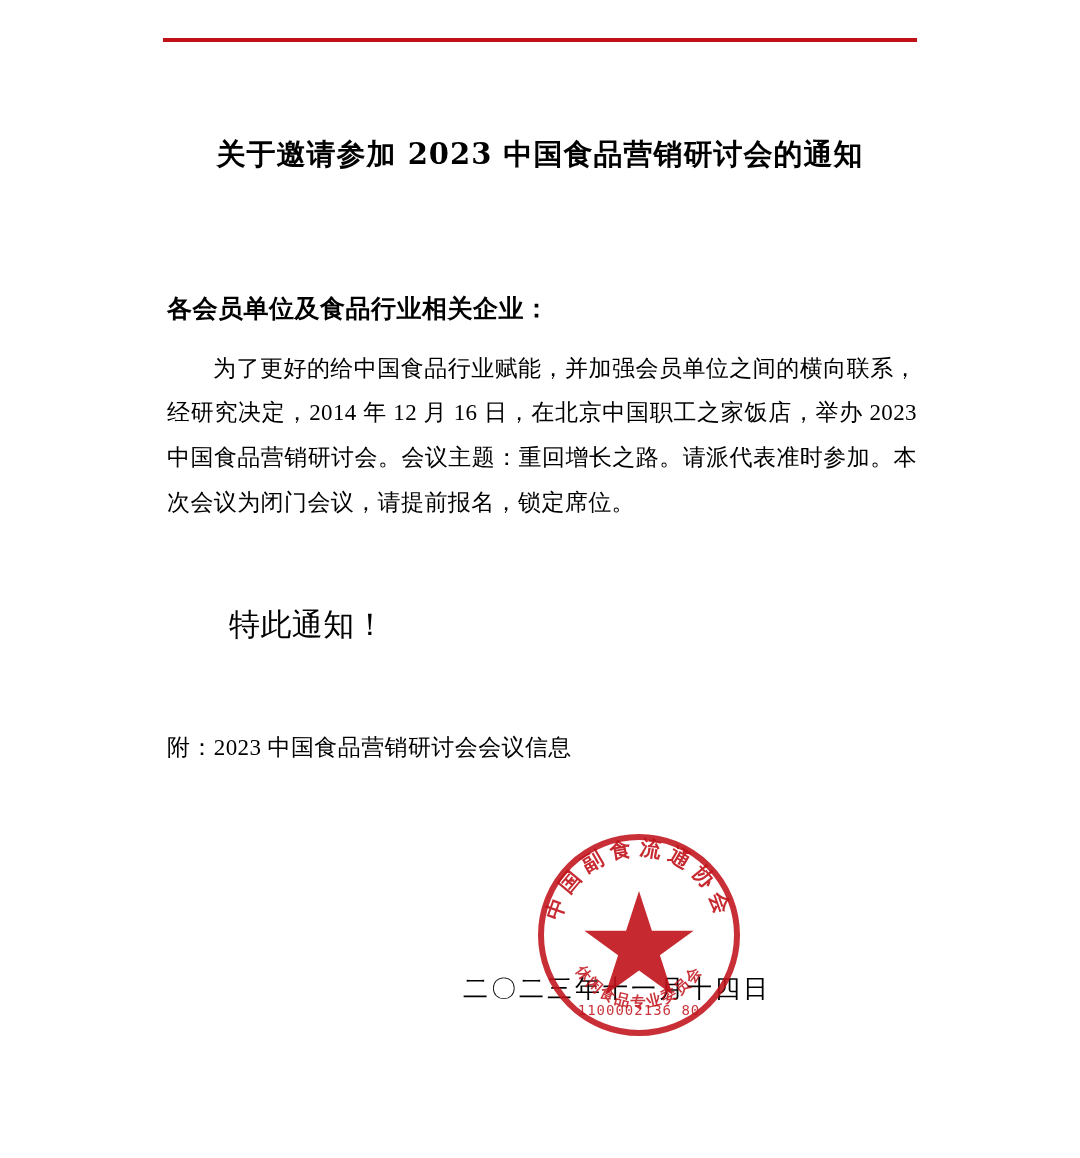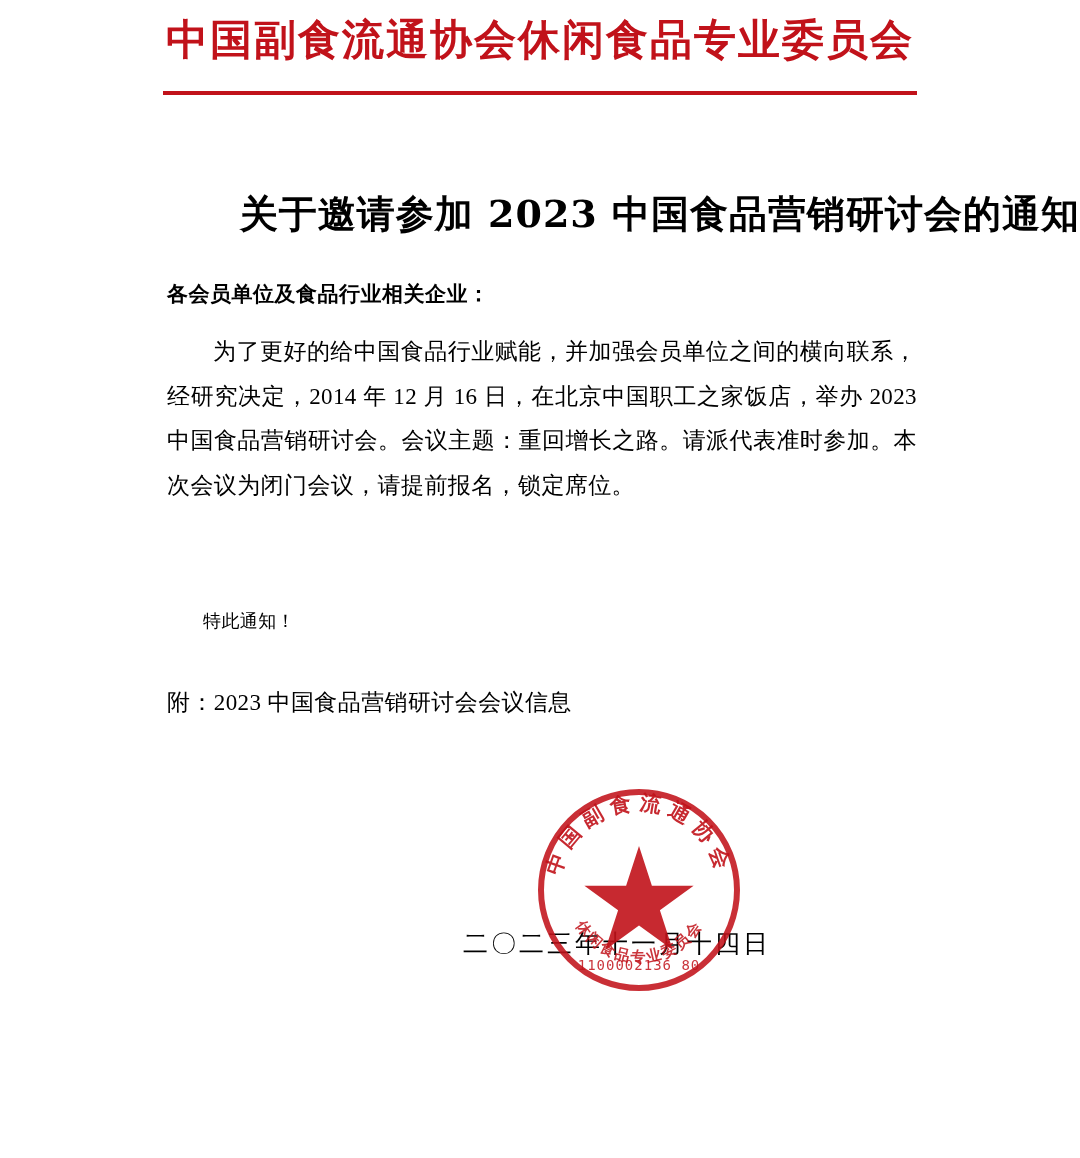--- a/index.html
+++ b/index.html
@@ -39,66 +39,66 @@
   }
   .letterhead-rule {
     width: 754px;
     height: 4px;
     background: #c1121a;
     margin: 24px auto 0 auto;
   }
 
   
   .doc-title {
-    text-align: right;
+    text-align: center;
     font-family: "DejaVu Serif", "Liberation Serif", serif;
     font-weight: bold;
-    font-size: 38px;
+    font-size: 29px;
     letter-spacing: 1px;
     margin-top: 92px;
     line-height: 1.4;
   }
 
   .body-block {
     margin: 0 auto;
     width: 754px;
     padding-left: 4px;
     box-sizing: border-box;
   }
 
   .salutation {
     font-family: "DejaVu Serif", "Liberation Serif", serif;
     font-weight: bold;
-    font-size: 21px;
-    margin-top: 40px;
+    font-size: 25px;
+    margin-top: 117px;
     letter-spacing: 0.5px;
   }
 
   .para {
     font-size: 23px;
     line-height: 1.95;
     margin-top: 22px;
     text-align: justify;
     text-justify: inter-ideograph;
     letter-spacing: 0.4px;
   }
   .para.indent {
     text-indent: 2em;
   }
 
   .notice-line {
-    font-size: 18px;
-    margin-top: 100px;
+    font-size: 31px;
+    margin-top: 78px;
     text-indent: 2em;
     letter-spacing: 0.4px;
   }
 
   .attachment {
     font-size: 23px;
-    margin-top: 54px;
+    margin-top: 86px;
     letter-spacing: 0.4px;
   }
 
   
   .sign-area {
     position: relative;
     height: 260px;
     margin-top: 40px;
   }
 
@@ -121,21 +121,20 @@
   .seal svg { display: block; }
 
   
 </style>
 </head>
 <body>
 
 <div class="page">
 
   <div class="letterhead">
-    <div class="letterhead-title">中国副食流通协会休闲食品专业委员会</div>
     <div class="letterhead-rule"></div>
   </div>
 
   <div class="doc-title">关于邀请参加 2023 中国食品营销研讨会的通知</div>
 
   <div class="body-block">
 
     <div class="salutation">各会员单位及食品行业相关企业：</div>
 
     <div class="para indent">为了更好的给中国食品行业赋能，并加强会员单位之间的横向联系，经研究决定，2014 年 12 月 16 日，在北京中国职工之家饭店，举办 2023 中国食品营销研讨会。会议主题：重回增长之路。请派代表准时参加。本次会议为闭门会议，请提前报名，锁定席位。</div>

